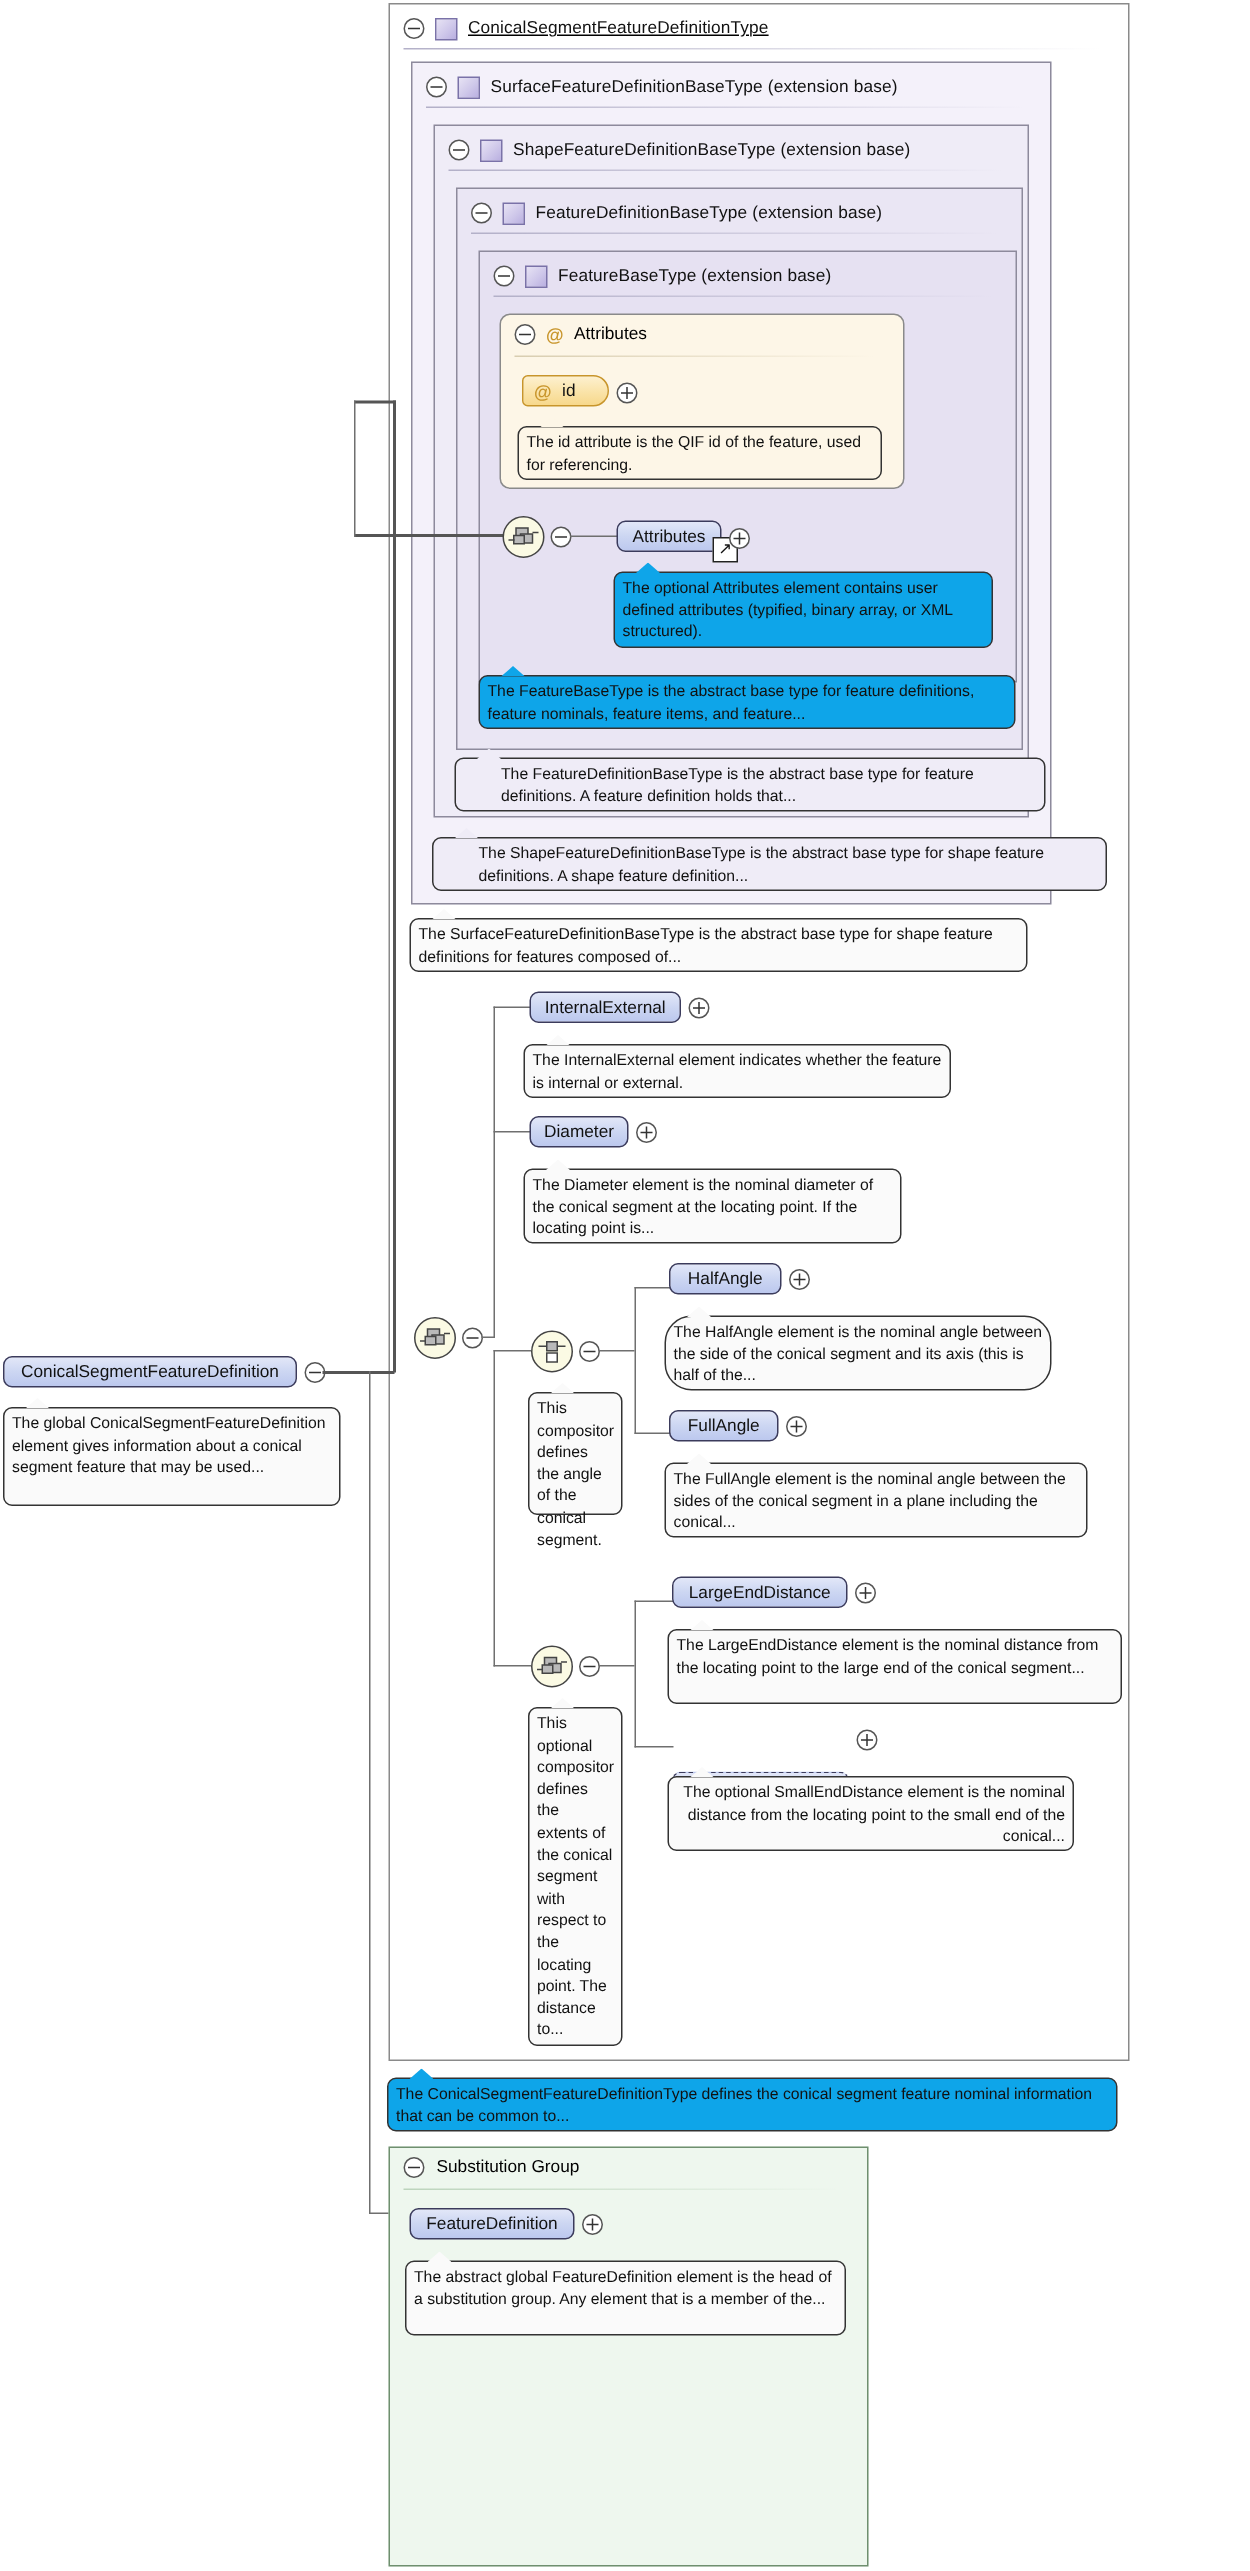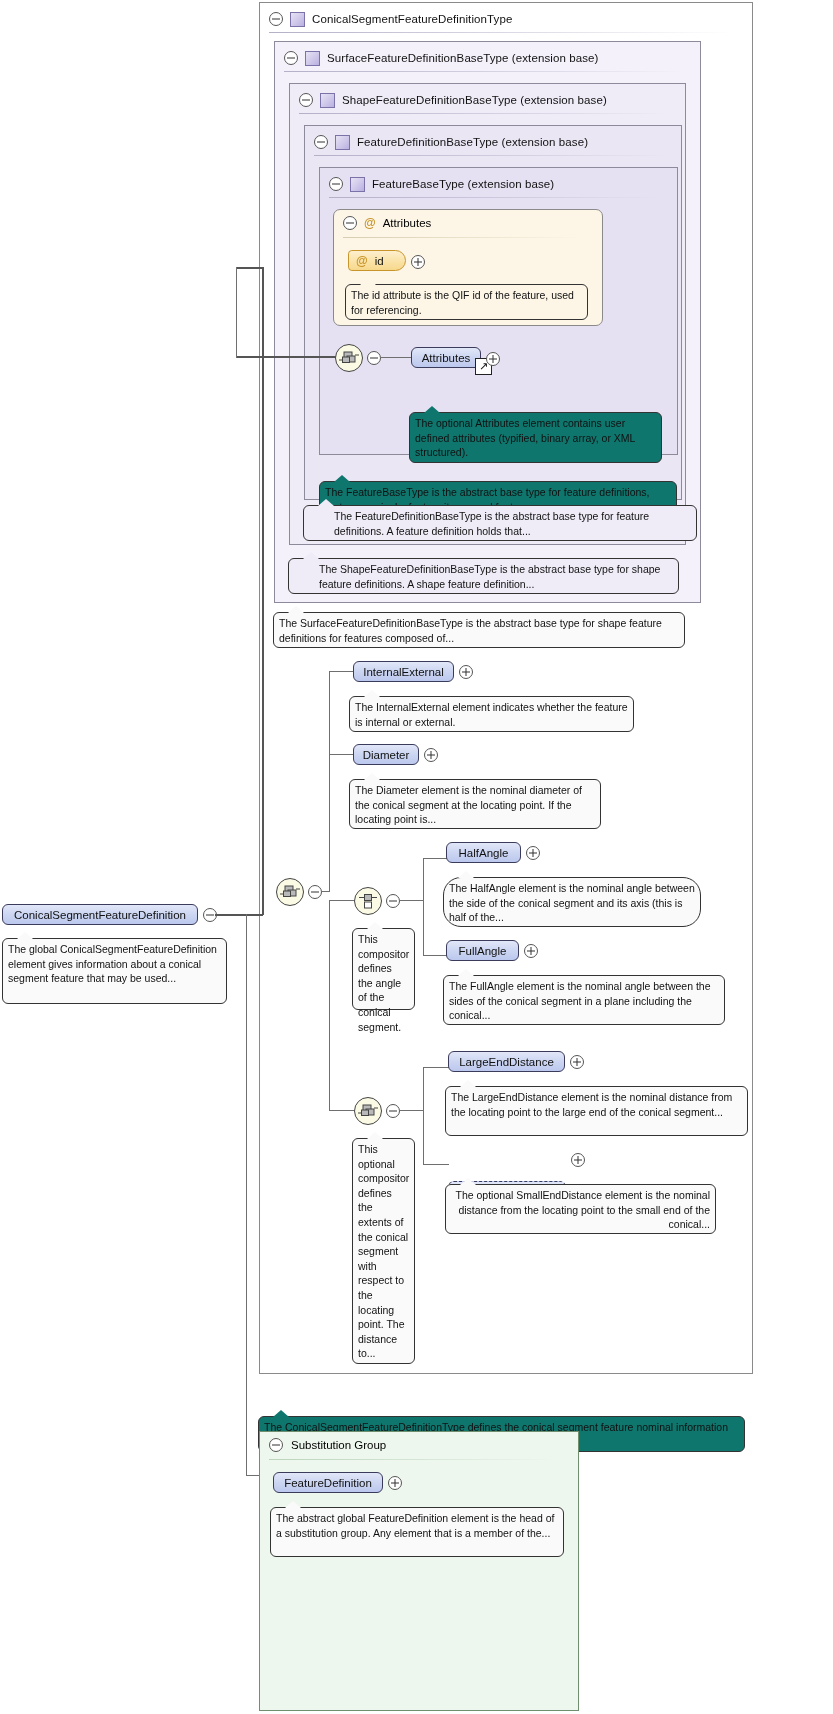--- a/index.html
+++ b/index.html
@@ -69,21 +69,21 @@
   }
 
   
   .doc{
     position:absolute;box-sizing:border-box;
     border:1px solid #333;border-radius:6px;
     background:#fafafa;
     padding:3px 5px 3px 5px;
     font-size:10.5px;line-height:14.6px;color:#111;
   }
-  .doc.lav{background:#0f766e;margin-top:31px;}
+  .doc.lav{background:#0ea5e9;}
   .doc.lav2{background:#efecf7;padding-left:30px;}
   .doc.cream{background:#fdf6e7;}
   .doc .tip{
     position:absolute;top:-7px;left:14px;width:16px;height:7px;
     background:inherit;
     clip-path:polygon(0 100%,50% 0,100% 100%);
   }
   .doc .tipb{
     position:absolute;top:-8px;left:13px;width:18px;height:8px;
     background:#333;
@@ -132,21 +132,21 @@
   .outer{border:1px solid #8a8a8a;background:#ffffff;}
   .lv1{background:#f4f1fa;border:1px solid #8d8a9c;}
   .lv2{background:#efecf7;border:1px solid #8d8a9c;}
   .lv3{background:#eae6f4;border:1px solid #8d8a9c;}
   .lv4{background:#e6e1f2;border:1px solid #8d8a9c;}
 </style>
 </head>
 <body>
 
 <div class="typebox outer" style="left:259px;top:2px;width:494px;height:1372px;">
-  <div class="hdr" style="top:2px;">
+  <div class="hdr" style="top:2px;text-decoration:underline;">
     <span class="tog"></span>
     <span class="sq"></span>
     <span class="ttl">ConicalSegmentFeatureDefinitionType</span>
   </div>
   <div class="hdr-rule" style="left:9px;top:29px;width:465px;"></div>
 </div>
 
 <div class="typebox lv1" style="left:274px;top:41px;width:427px;height:562px;">
   <div class="hdr" style="top:2px;">
     <span class="tog"></span>
@@ -234,21 +234,21 @@
 <div class="doc lav" style="left:319px;top:450px;width:358px;height:36px;">
   <div class="tipb"></div><div class="tip"></div>
   <span>The FeatureBaseType is the abstract base type for feature definitions, feature nominals, feature items, and feature...</span>
 </div>
 
 <div class="doc lav2" style="left:303px;top:505px;width:394px;height:36px;">
   <div class="tipb"></div><div class="tip"></div>
   <span>The FeatureDefinitionBaseType is the abstract base type for feature definitions. A feature definition holds that...</span>
 </div>
 
-<div class="doc lav2" style="left:288px;top:558px;width:391px;height:36px;">
+<div class="doc lav2" style="left:288px;top:558px;width:450px;height:36px;">
   <div class="tipb"></div><div class="tip"></div>
   <span>The ShapeFeatureDefinitionBaseType is the abstract base type for shape feature definitions. A shape feature definition...</span>
 </div>
 
 <div class="doc" style="left:273px;top:612px;width:412px;height:36px;">
   <div class="tipb"></div><div class="tip"></div>
   <span>The SurfaceFeatureDefinitionBaseType is the abstract base type for shape feature definitions for features composed of...</span>
 </div>
 
 <div class="comp" style="left:276px;top:878px;">

